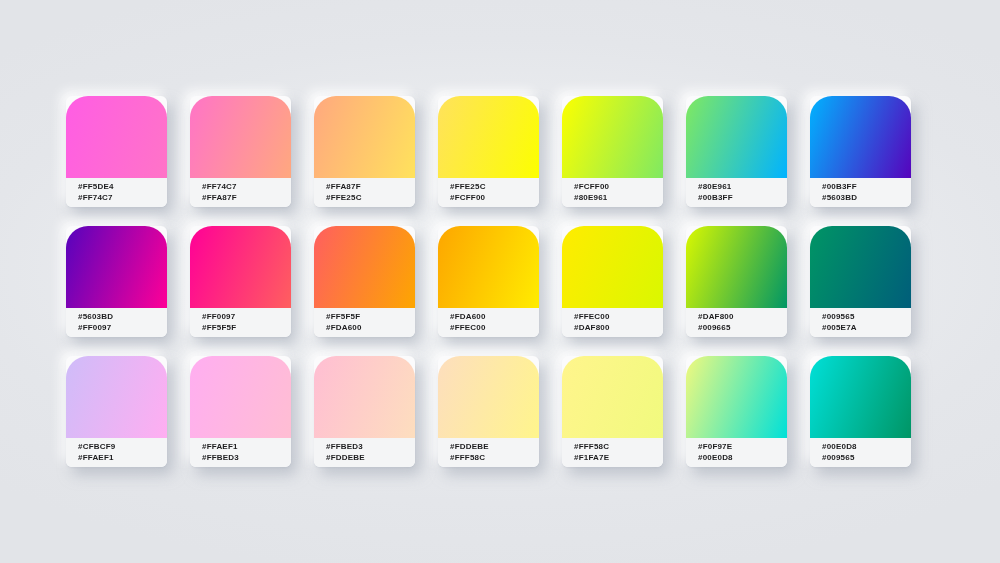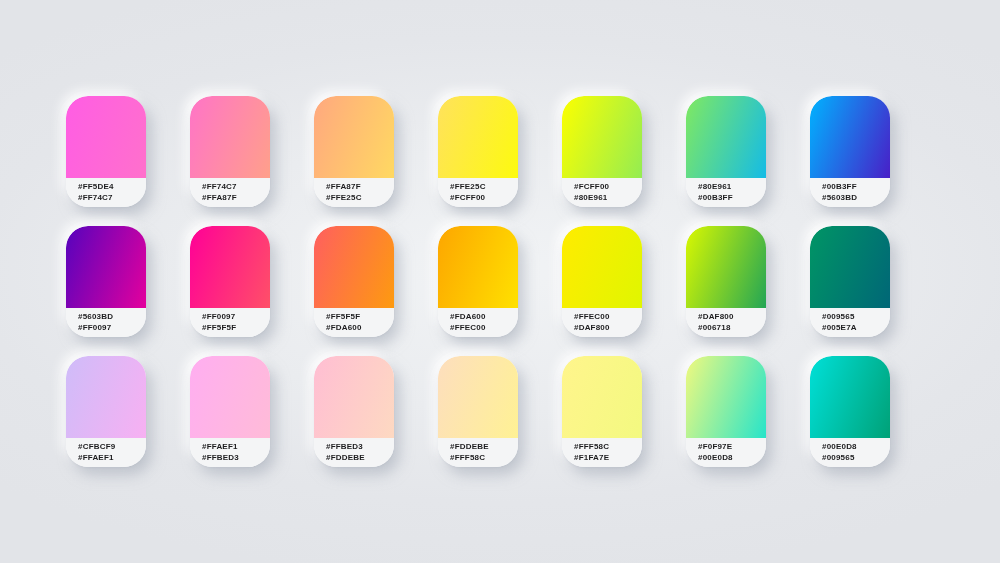--- a/index.html
+++ b/index.html
@@ -32,23 +32,23 @@
     width: 880px;
     display: grid;
     grid-template-columns: repeat(7, 101px);
     grid-template-rows: repeat(3, 111px);
     column-gap: 23px;
     row-gap: 19px;
   }
 
   .swatch-card {
     position: relative;
-    width: 80px;
+    width: 101px;
     height: 111px;
-    border-radius: 22px;
+    border-radius: 6px;
     background: #fbfbfc;
     box-shadow:
       6px 8px 14px rgba(163, 170, 182, 0.55),
       -5px -5px 12px rgba(255, 255, 255, 0.95),
       0 1px 2px rgba(150, 158, 170, 0.25);
     overflow: hidden;
   }
 
   .swatch-color {
     position: absolute;
@@ -168,21 +168,21 @@
         <div class="swatch-color" style="background: linear-gradient(110deg, rgb(255, 236, 0) 0%, rgb(218, 248, 0) 100%);"></div>
         <div class="swatch-labels">
           <span class="swatch-hex">#FFEC00</span>
           <span class="swatch-hex">#DAF800</span>
         </div>
       </div>
       <div class="swatch-card">
         <div class="swatch-color" style="background: linear-gradient(110deg, rgb(218, 248, 0) 0%, rgb(0, 150, 101) 100%);"></div>
         <div class="swatch-labels">
           <span class="swatch-hex">#DAF800</span>
-          <span class="swatch-hex">#006718</span>
+          <span class="swatch-hex">#009665</span>
         </div>
       </div>
       <div class="swatch-card">
         <div class="swatch-color" style="background: linear-gradient(110deg, rgb(0, 149, 101) 0%, rgb(0, 94, 122) 100%);"></div>
         <div class="swatch-labels">
           <span class="swatch-hex">#009565</span>
           <span class="swatch-hex">#005E7A</span>
         </div>
       </div>
       <div class="swatch-card">

